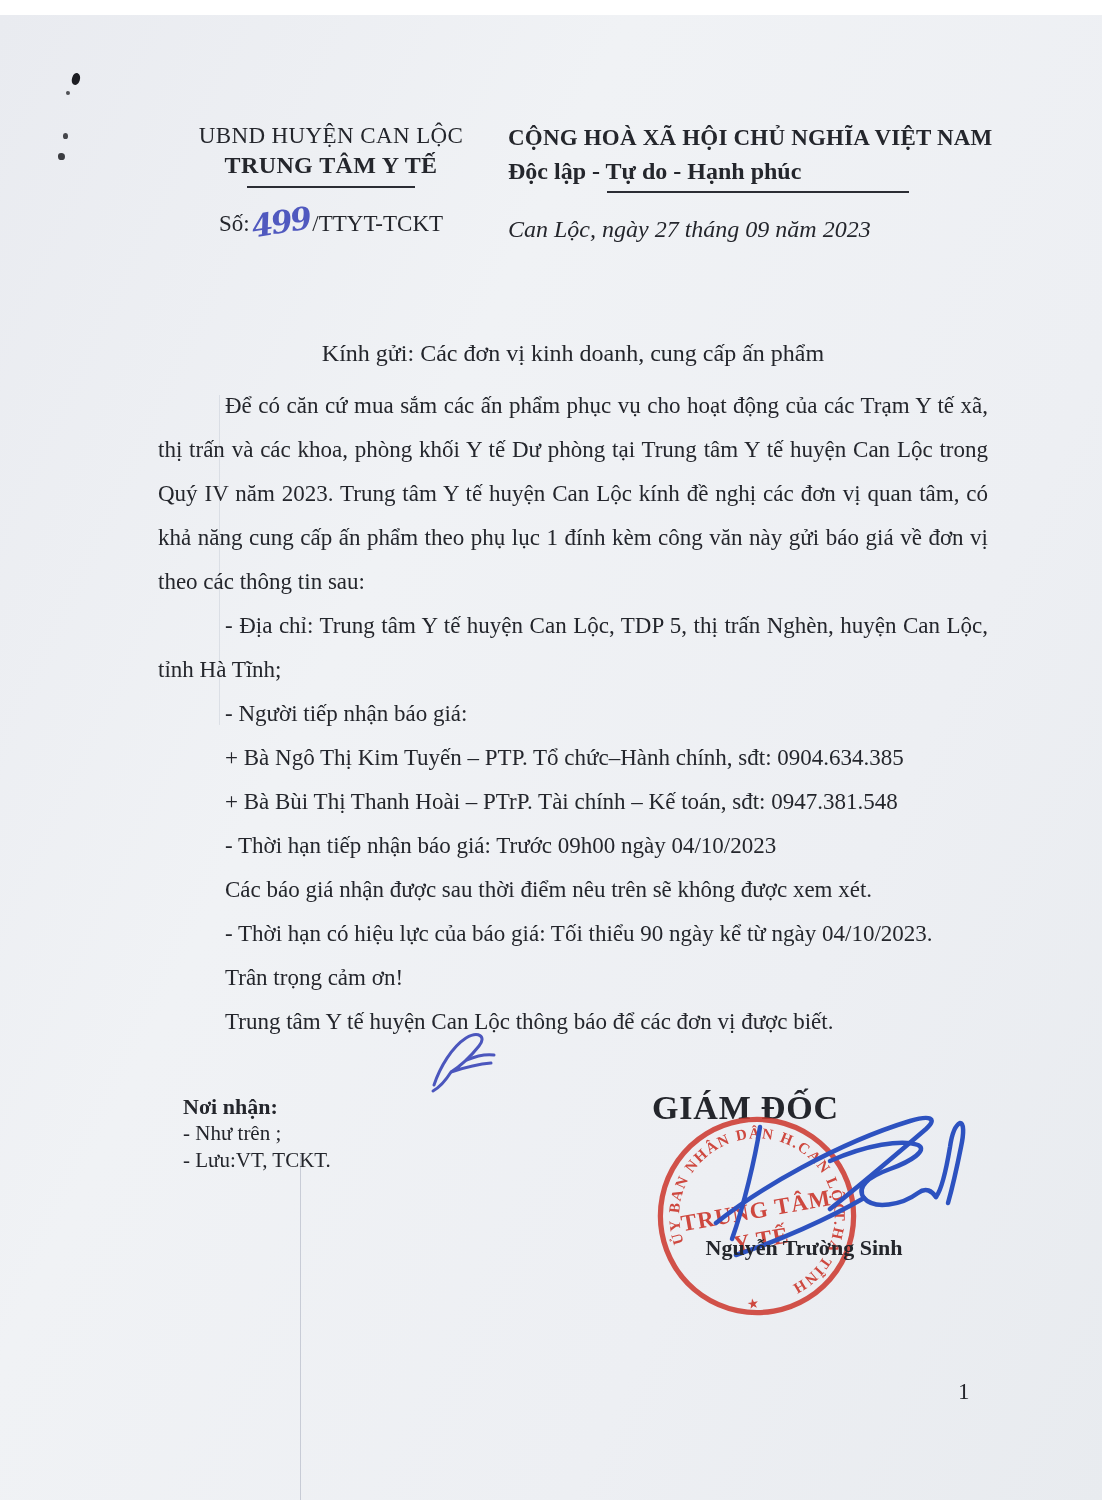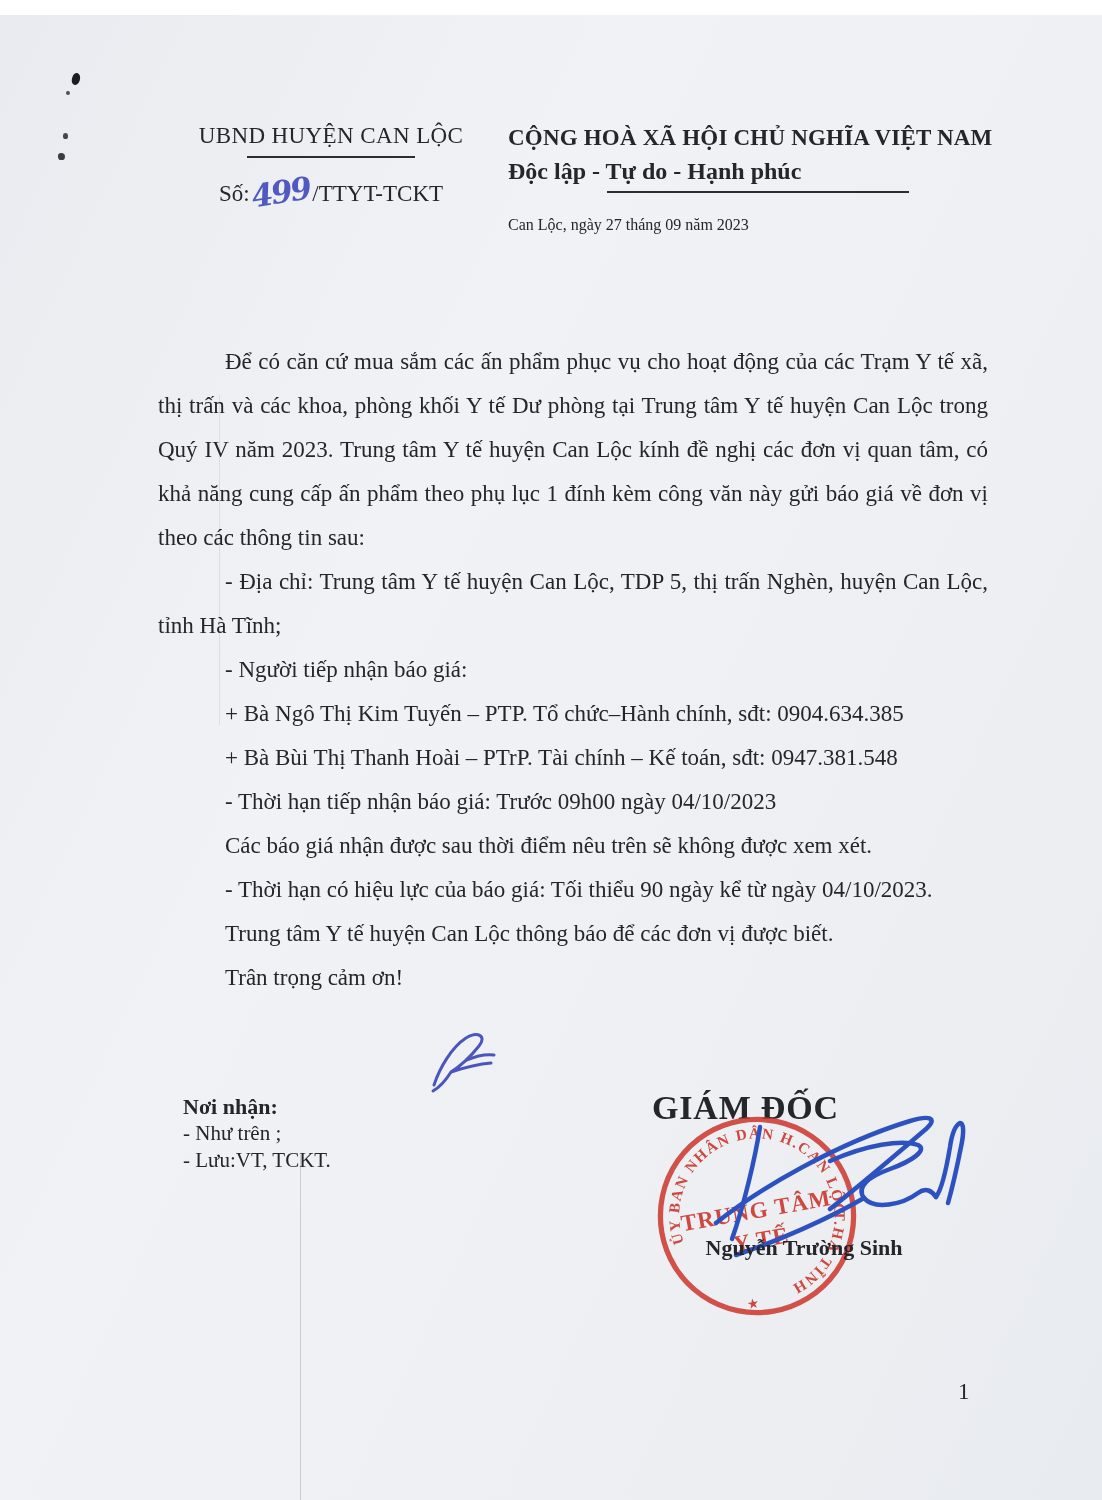--- a/index.html
+++ b/index.html
@@ -26,21 +26,21 @@
   .rule-left{width:168px;height:2px;background:#2b2d34;margin:7px auto 0;}
   .ref-line{margin-top:14px;font-size:23px;white-space:nowrap;}
   .hand-number{display:inline-block;font-family:"DejaVu Serif",serif;font-style:italic;font-weight:bold;
     color:#5059bf;font-size:31px;transform:rotate(-9deg) translateY(2px);letter-spacing:-2px;margin:0 3px 0 1px;}
   .subject{font-size:22px;line-height:30px;margin-top:5px;}
 
   .h-right{position:absolute;left:508px;top:110px;width:500px;}
   .nat-title{font-size:23px;font-weight:bold;letter-spacing:.2px;}
   .motto{font-size:24px;font-weight:bold;margin-top:7px;}
   .rule-right{width:302px;height:2px;background:#2b2d34;margin:6px auto 0;}
-  .dateline{font-size:16px;margin-top:23px;}
+  .dateline{font-style:italic;font-size:24px;margin-top:23px;}
 
   
   .body-flow{position:absolute;left:158px;top:325px;width:830px;font-size:23px;}
   .salutation{text-align:center;font-size:24px;margin:0 0 17px 0;}
   .para{margin:0;text-align:justify;text-indent:67px;line-height:44px;}
 
   
   .noinhan{position:absolute;left:183px;top:1079px;}
   .noinhan-title{font-weight:bold;font-size:22px;}
   .noinhan-item{font-size:21px;line-height:27px;}
@@ -60,44 +60,46 @@
 
   <div class="speck sp1"></div>
   <div class="speck sp2"></div>
   <div class="speck sp3"></div>
   <div class="speck sp4"></div>
   <div class="crease1"></div>
   <div class="crease2"></div>
 
   <div class="h-left">
     <div class="org-parent">UBND HUYỆN CAN LỘC</div>
+    <div class="org-name">TRUNG TÂM Y TẾ</div>
     <div class="rule-left"></div>
     <div class="ref-line">
       <span>Số:</span><span class="hand-number">499</span><span>/TTYT-TCKT</span>
     </div>
   </div>
 
   <div class="h-right">
     <div class="nat-title">CỘNG HOÀ XÃ HỘI CHỦ NGHĨA VIỆT NAM</div>
     <div class="motto">Độc lập - Tự do - Hạnh phúc</div>
     <div class="rule-right"></div>
     <div class="dateline">Can Lộc, ngày 27 tháng 09 năm 2023</div>
   </div>
 
   <div class="body-flow">
+    <div class="salutation">Kính gửi: Các đơn vị kinh doanh, cung cấp ấn phẩm</div>
     <p class="para">Để có căn cứ mua sắm các ấn phẩm phục vụ cho hoạt động của các Trạm Y tế xã, thị trấn và các khoa, phòng khối Y tế Dư phòng tại Trung tâm Y tế huyện Can Lộc trong Quý IV năm 2023. Trung tâm Y tế huyện Can Lộc kính đề nghị các đơn vị quan tâm, có khả năng cung cấp ấn phẩm theo phụ lục 1 đính kèm công văn này gửi báo giá về đơn vị theo các thông tin sau:</p>
     <p class="para">- Địa chỉ: Trung tâm Y tế huyện Can Lộc, TDP 5, thị trấn Nghèn, huyện Can Lộc, tỉnh Hà Tĩnh;</p>
     <p class="para">- Người tiếp nhận báo giá:</p>
     <p class="para">+ Bà Ngô Thị Kim Tuyến – PTP. Tổ chức–Hành chính, sđt: 0904.634.385</p>
     <p class="para">+ Bà Bùi Thị Thanh Hoài – PTrP. Tài chính – Kế toán, sđt: 0947.381.548</p>
     <p class="para">- Thời hạn tiếp nhận báo giá: Trước 09h00 ngày 04/10/2023</p>
     <p class="para">Các báo giá nhận được sau thời điểm nêu trên sẽ không được xem xét.</p>
     <p class="para">- Thời hạn có hiệu lực của báo giá: Tối thiểu 90 ngày kể từ ngày 04/10/2023.</p>
+    <p class="para">Trân trọng cảm ơn!</p>
     <p class="para">Trung tâm Y tế huyện Can Lộc thông báo để các đơn vị được biết.</p>
-    <p class="para">Trân trọng cảm ơn!</p>
   </div>
 
   <div class="squiggle-wrap">
     <svg width="84" height="84" viewBox="0 0 84 84">
       <g fill="none" stroke="#4b56bd" stroke-width="3" stroke-linecap="round">
         <path d="M 14,62 C 20,44 32,24 46,15 C 58,8 67,13 59,23 C 51,33 39,44 31,49 C 43,45 58,41 71,40"></path>
         <path d="M 47,37 C 56,33 66,31 74,32"></path>
         <path d="M 31,49 C 26,57 20,64 13,68"></path>
       </g>
     </svg>

